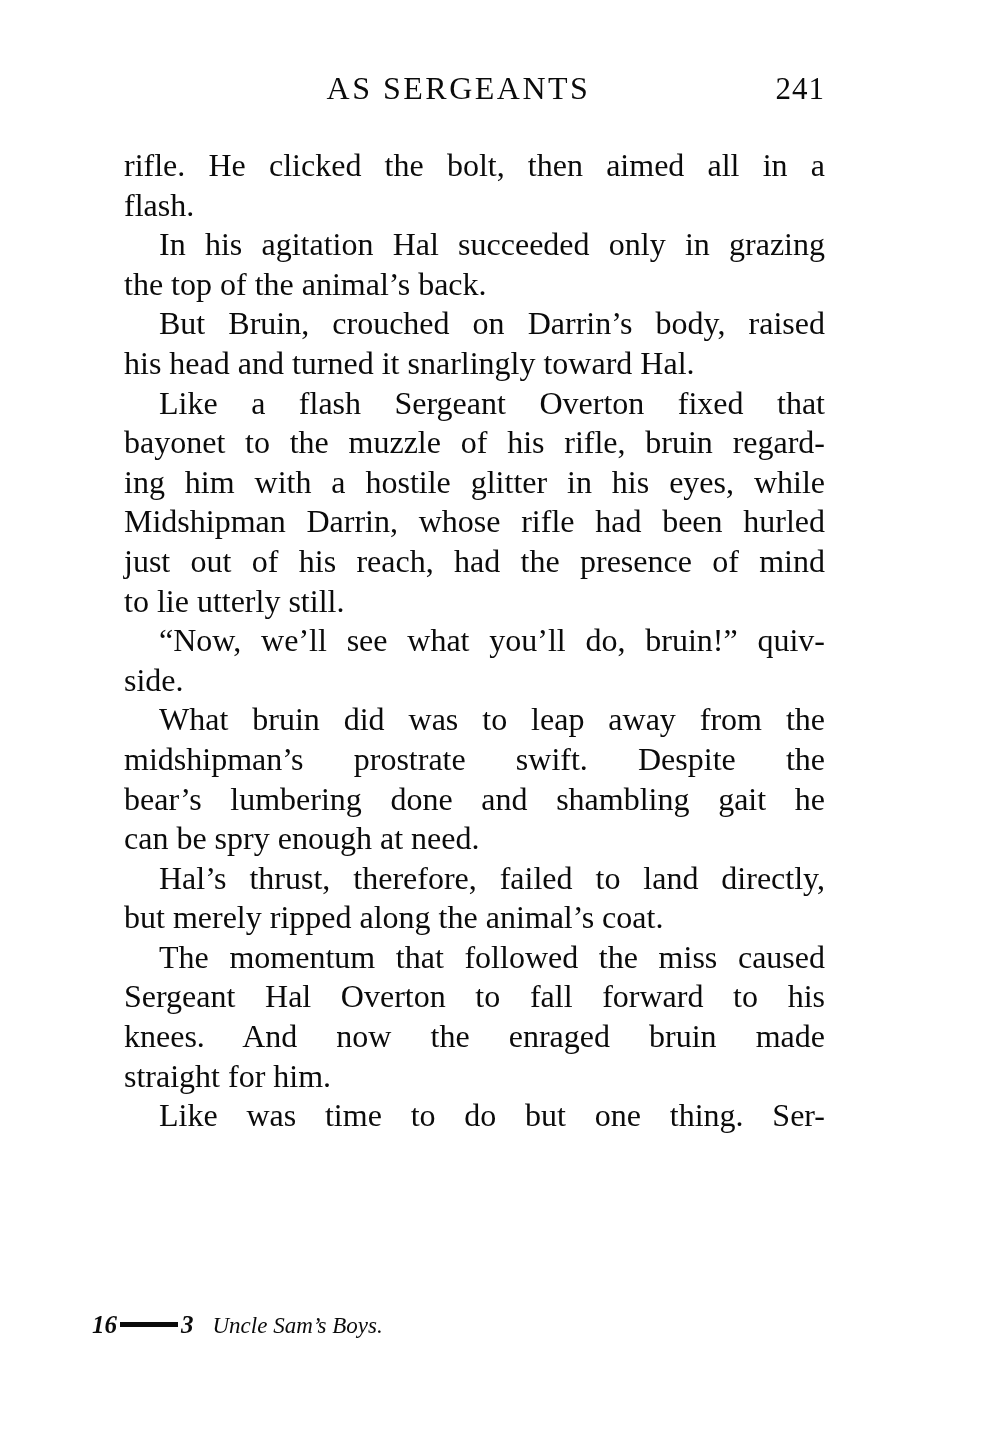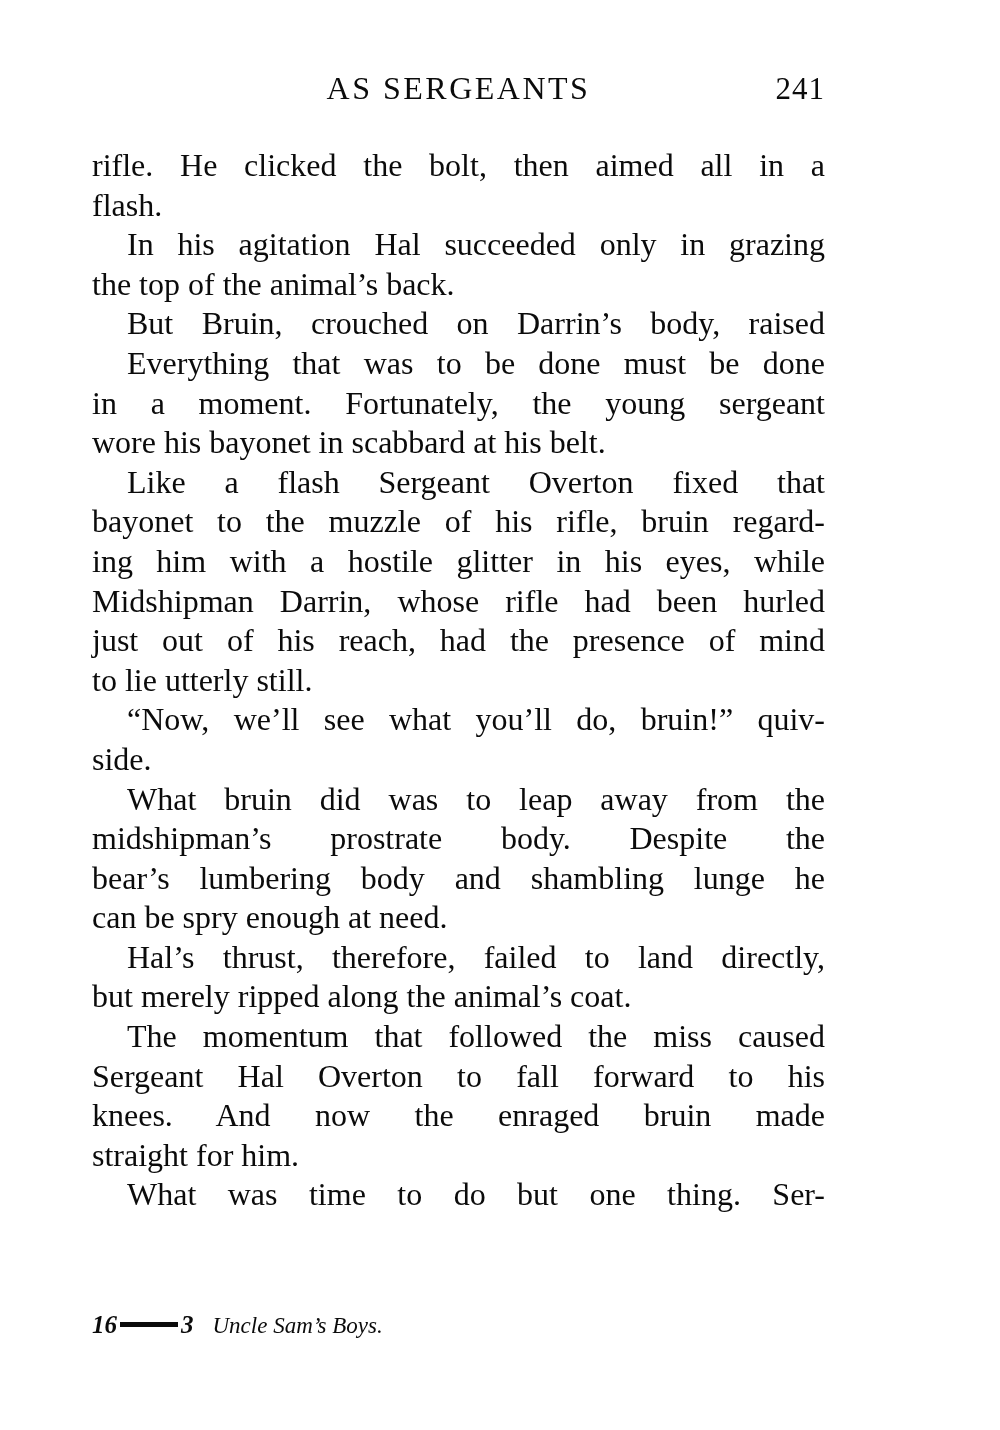--- a/index.html
+++ b/index.html
@@ -41,21 +41,21 @@
   .body-text {
     position: absolute;
     left: 92px;
     top: 146px;
     width: 733px;
     font-size: 32px;
     line-height: 39.6px;
   }
   .paragraph { margin: 0; }
   .paragraph.indent .line:first-child { text-indent: 35px; }
-  .line { white-space: normal; }
+  .line { white-space: normal; margin-left: 32px; }
   .line.just {
     text-align: justify;
     text-align-last: justify;
   }
   .page-footer {
     position: absolute;
     left: 92px;
     top: 1311px;
     white-space: nowrap;
     font-style: italic;
@@ -93,56 +93,52 @@
       <div class="paragraph">
         <div class="line just">rifle.  He clicked the bolt, then aimed all in a</div>
         <div class="line">flash.</div>
       </div>
       <div class="paragraph indent">
         <div class="line just">In his agitation Hal succeeded only in grazing</div>
         <div class="line">the top of the animal’s back.</div>
       </div>
       <div class="paragraph indent">
         <div class="line just">But Bruin, crouched on Darrin’s body, raised</div>
-      </div>
-      <div class="paragraph indent">
-        <div class="line just">Everything that was to be done must be done</div>
-        <div class="line just">in a moment.  Fortunately, the young sergeant</div>
-        <div class="line">wore his bayonet in scabbard at his belt.</div>
+        <div class="line">his head and turned it snarlingly toward Hal.</div>
       </div>
       <div class="paragraph indent">
         <div class="line just">Like a flash Sergeant Overton fixed that</div>
         <div class="line just">bayonet to the muzzle of his rifle, bruin regard-</div>
         <div class="line just">ing him with a hostile glitter in his eyes, while</div>
         <div class="line just">Midshipman Darrin, whose rifle had been hurled</div>
         <div class="line just">just out of his reach, had the presence of mind</div>
         <div class="line">to lie utterly still.</div>
       </div>
       <div class="paragraph indent">
         <div class="line just">“Now, we’ll see what you’ll do, bruin!” quiv-</div>
         <div class="line">side.</div>
       </div>
       <div class="paragraph indent">
         <div class="line just">What bruin did was to leap away from the</div>
-        <div class="line just">midshipman’s prostrate body.  Despite the</div>
-        <div class="line just">bear’s lumbering body and shambling lunge he</div>
+        <div class="line just">midshipman’s prostrate swift.  Despite the</div>
+        <div class="line just">bear’s lumbering done and shambling gait he</div>
         <div class="line">can be spry enough at need.</div>
       </div>
       <div class="paragraph indent">
         <div class="line just">Hal’s thrust, therefore, failed to land directly,</div>
         <div class="line">but merely ripped along the animal’s coat.</div>
       </div>
       <div class="paragraph indent">
         <div class="line just">The momentum that followed the miss caused</div>
         <div class="line just">Sergeant Hal Overton to fall forward to his</div>
         <div class="line just">knees.  And now the enraged bruin made</div>
         <div class="line">straight for him.</div>
       </div>
       <div class="paragraph indent">
-        <div class="line just">What was time to do but one thing.  Ser-</div>
+        <div class="line just">Like was time to do but one thing.  Ser-</div>
       </div>
     </main>
 
   <footer class="page-footer">
     <span class="sig-num">16</span><span class="dash-rule"></span><span class="sig-num">3</span><span class="series-title">Uncle Sam’s Boys.</span>
   </footer>
 
 </div>
 
 </body></html>

